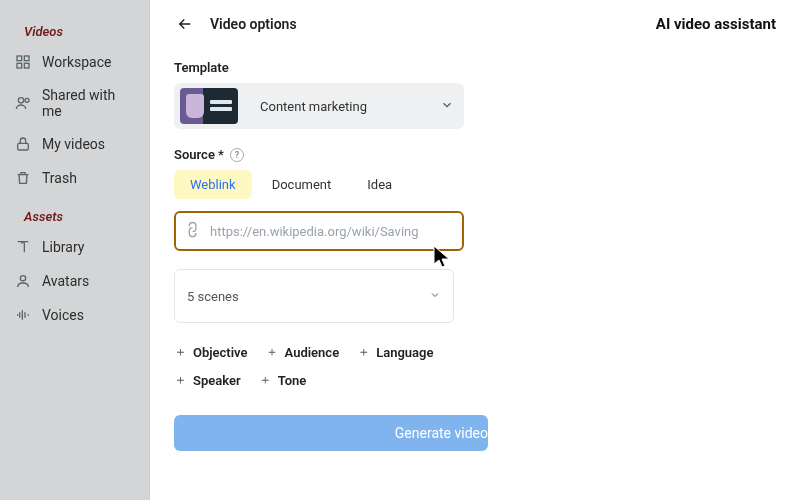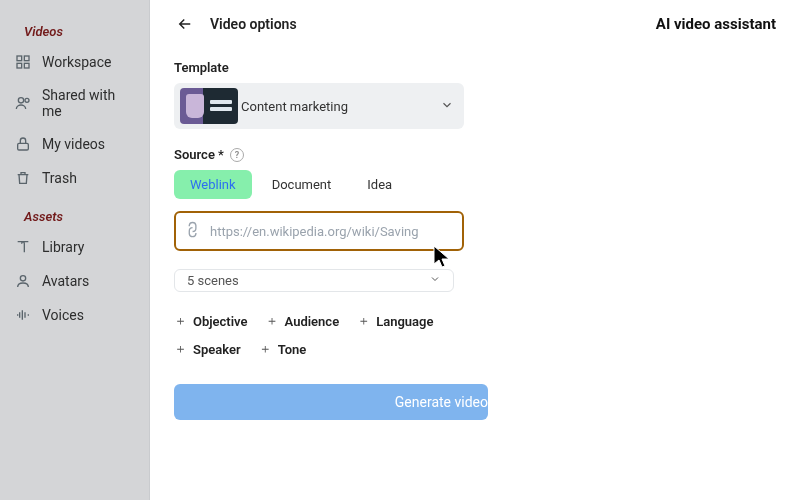--- a/index.html
+++ b/index.html
@@ -24,40 +24,40 @@
   .back-btn { width:22px; height:22px; display:flex; align-items:center; justify-content:center; cursor:pointer; color:#222; }
   .page-title { font-size:14px; font-weight:600; color:#222; }
   .top-right { font-size:15px; font-weight:700; color:#111; }
 
   .form { max-width:300px; padding-top:12px;}
   .lbl { font-size:13px; font-weight:600; color:#222; display:flex; align-items:center; gap:6px; }
   .lbl .help { width:14px; height:14px; border:1px solid #aaa; border-radius:50%; display:flex; align-items:center; justify-content:center; font-size:9px; color:#888;}
   .field { margin-bottom:18px; }
 
   
-  .tselect { margin-top:8px; height:46px; background:#eef0f2; border-radius:6px; display:flex; align-items:center; padding:4px 10px 4px 6px; gap:3px; cursor:pointer; width:290px;}
+  .tselect { margin-top:8px; height:46px; background:#eef0f2; border-radius:6px; display:flex; align-items:center; padding:4px 10px 4px 6px; gap:22px; cursor:pointer; width:290px;}
   .tthumb { width:58px; height:36px; border-radius:4px; background:linear-gradient(90deg,#6b5b95 0 40%, #1e2a33 40% 100%); position:relative; overflow:hidden;}
   .tthumb::before{content:"";position:absolute;left:6px;top:6px;width:18px;height:24px;background:#c9b6d9;border-radius:3px 3px 6px 6px;}
   .tthumb::after{content:"";position:absolute;left:30px;top:12px;width:22px;height:4px;background:#dfe7ee;border-radius:1px;box-shadow:0 7px 0 #dfe7ee;}
   .tname { font-size:13px; color:#333; flex:1; }
   .chev { color:#555; }
 
   
   .tabs { display:flex; gap:4px; margin-top:8px;}
   .tab { padding:7px 16px; font-size:13px; color:#333; border-radius:6px; cursor:pointer;}
-  .tab.active { background:#86efac; color:#2d6ff0; }
+  .tab.active { background:#fef9c3; color:#2d6ff0; }
 
   
   .urlbox { margin-top:12px; height:40px; border:2px solid #a16207; border-radius:6px; display:flex; align-items:center; padding:0 10px; gap:8px; width:290px;}
   .urlbox input { border:none; outline:none; flex:1; font-size:13px; color:#333; background:transparent;}
   .urlbox input::placeholder { color:#9aa3ad; }
   .link-ic { color:#9aa3ad; transform:rotate(-45deg); }
 
   
-  .select { margin-top:8px; height:23px; border:1px solid #e3e6e9; border-radius:6px; display:flex; align-items:center; padding:0 12px; color:#555; font-size:13px; cursor:pointer; width:280px;}
+  .select { margin-top:8px; height:54px; border:1px solid #e3e6e9; border-radius:6px; display:flex; align-items:center; padding:0 12px; color:#555; font-size:13px; cursor:pointer; width:280px;}
   .select .sval { flex:1; }
 
   
   .chips { display:flex; flex-wrap:wrap; gap:10px 18px; margin-top:20px; }
   .chip { display:flex; align-items:center; gap:6px; font-size:13px; color:#222; font-weight:600; cursor:pointer; }
   .chip .plus { color:#555; font-weight:400; }
 
   
   .gen-btn { margin-top:26px; width:314px; height:36px; border:none; border-radius:6px; background:#7fb4ee; color:#fff; font-size:14px; cursor:pointer;text-align:right; }
 

